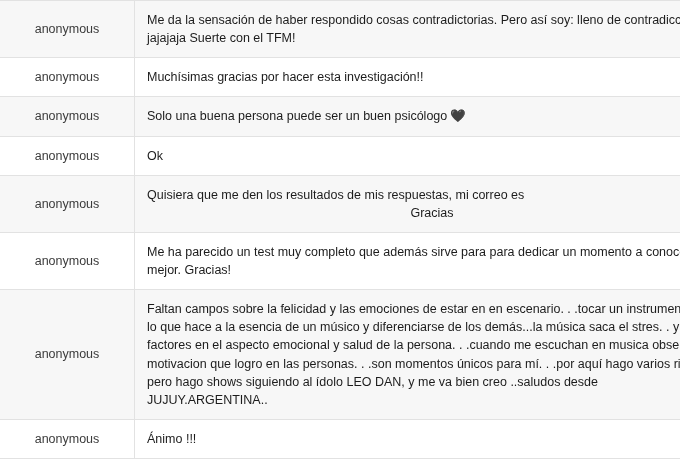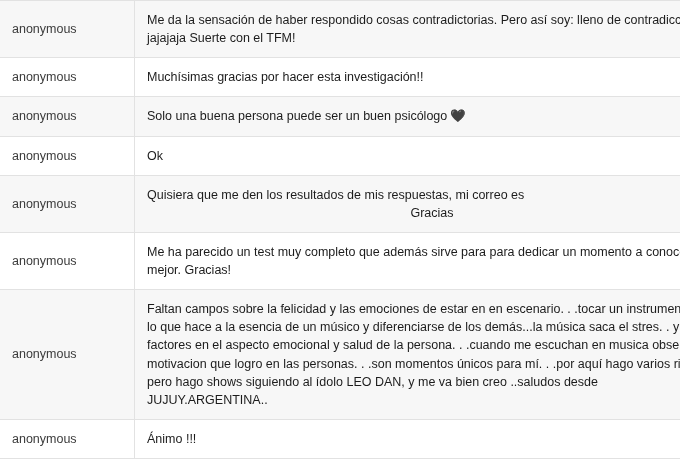--- a/index.html
+++ b/index.html
@@ -30,20 +30,21 @@
     padding: 10px 12px;
     font-size: 12.5px;
     line-height: 1.45;
     border-right: 1px solid #e2e2e2;
   }
   .table td.c-author {
     width: 110px;
     color: #3b3b3b;
     font-size: 12.5px;
     white-space: nowrap;
+    text-align: center;
   }
   .table td.c-text {
     width: 570px;
     border-right: none;
     color: #1c1c1c;
   }
   .table td.c-text .line-center {
     display: block;
     text-align: center;
   }

